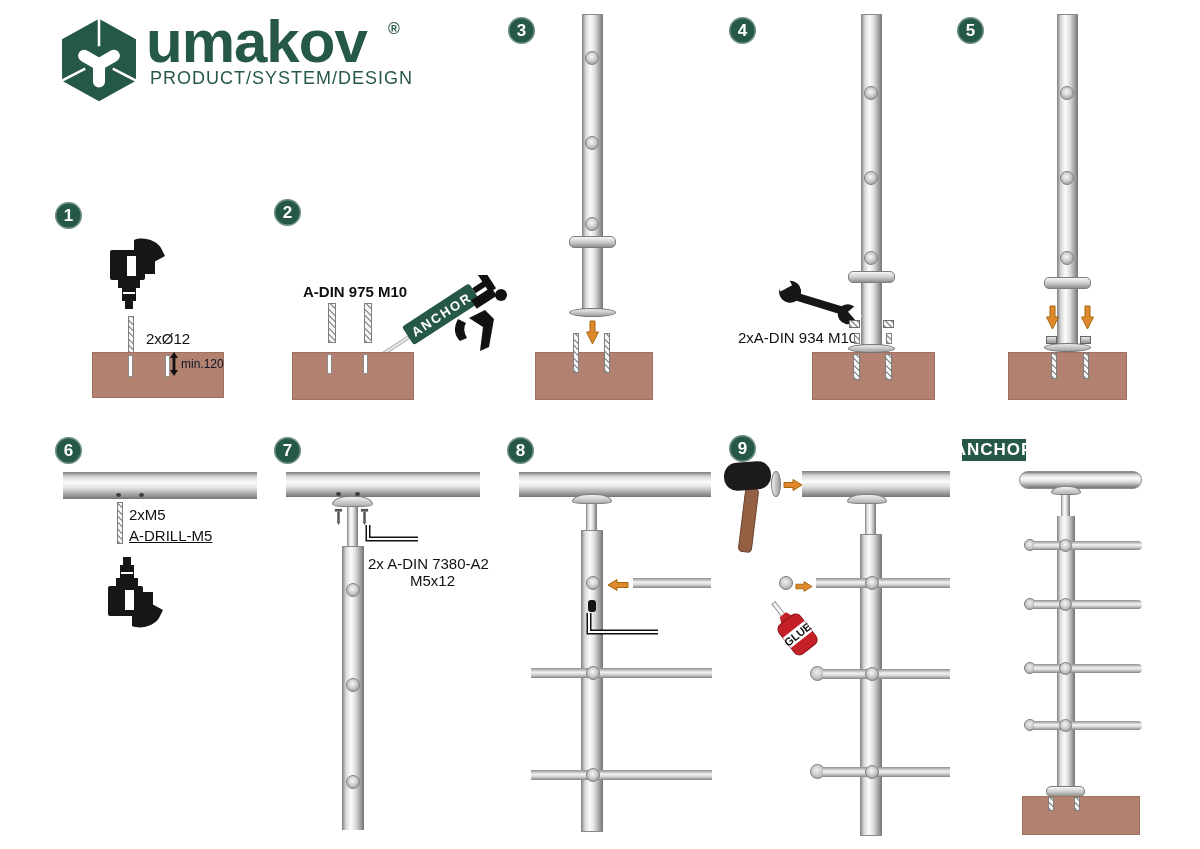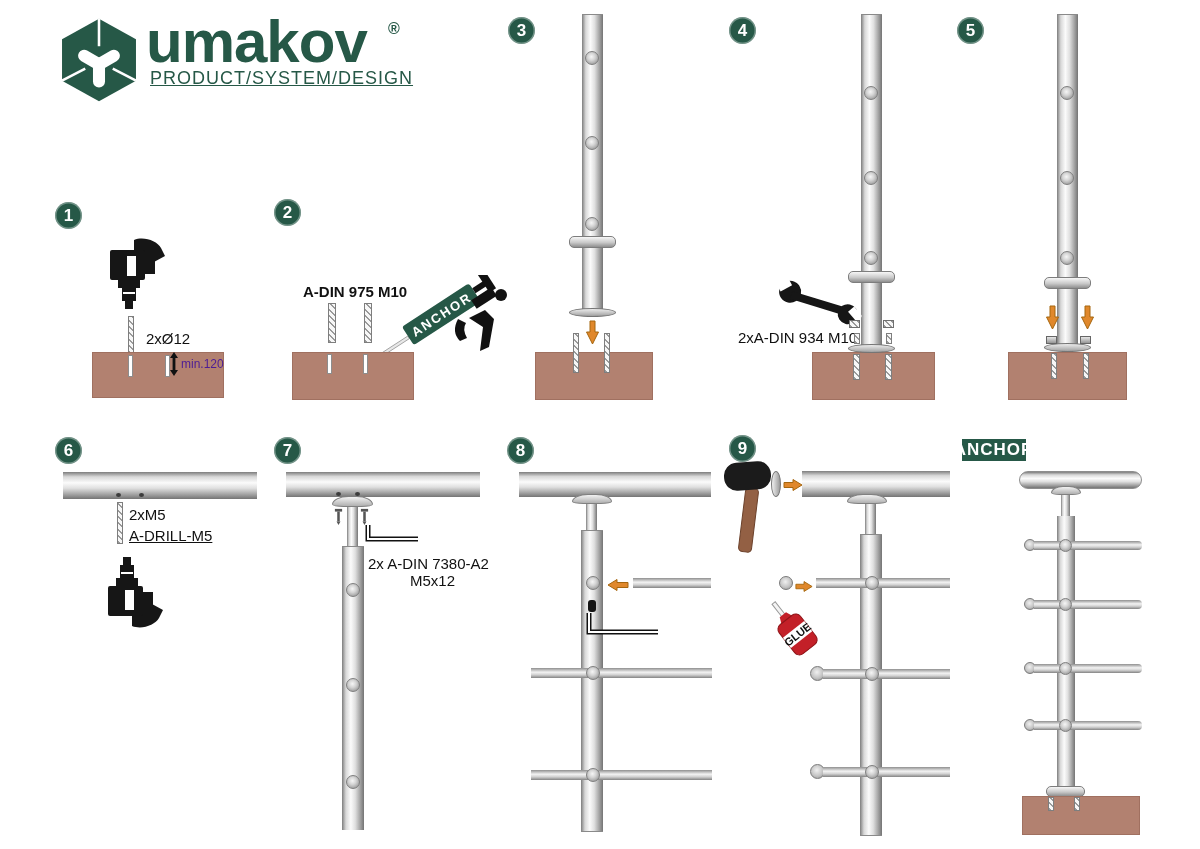--- a/index.html
+++ b/index.html
@@ -20,24 +20,24 @@
   .saddle{background:linear-gradient(180deg,#f2f2f2,#b0b0b0);border:1px solid #808080;border-radius:50% 50% 35% 35% / 95% 95% 30% 30%;box-sizing:border-box;}
   .base{background:#b28170;border:1px solid #a07060;box-sizing:border-box;}
   .hole{background:#fff;border:1px solid #8d8d8d;box-sizing:border-box;}
   .rod{background:repeating-linear-gradient(45deg,#9a9a9a 0 1.5px,#f7f7f7 1.5px 4.5px);border:1px solid #7e7e7e;box-sizing:border-box;}
   .nut{background:repeating-linear-gradient(45deg,#9a9a9a 0 1.5px,#f7f7f7 1.5px 4.5px);border:1px solid #6f6f6f;box-sizing:border-box;}
   .hexnut{background:linear-gradient(180deg,#e6e6e6,#969696);border:1px solid #666;box-sizing:border-box;}
   .capdot{border-radius:50%;background:radial-gradient(circle at 45% 40%,#f0f0f0,#c4c4c4 55%,#8d8d8d);border:1px solid #7a7a7a;box-sizing:border-box;}
   .dot{background:#3c3c3c;border-radius:50%;}
   .grub{background:#141414;border-radius:3px;}
   .lbl{font-size:15px;color:#111;white-space:nowrap;}
-  .lbl-sm{font-size:12px;color:#4c1d95;white-space:nowrap;}
+  .lbl-sm{font-size:12px;color:#0f172a;white-space:nowrap;}
   .brand{font-size:60px;font-weight:800;color:#265847;letter-spacing:-1px;line-height:1;}
   .reg{font-size:16px;font-weight:bold;color:#265847;}
-  .tagline{font-size:18px;font-weight:500;color:#265847;letter-spacing:1px;text-decoration:underline;}
+  .tagline{font-size:18px;font-weight:500;color:#265847;letter-spacing:1px;}
   .final-tag{background:#265847;color:#fff;font-size:17px;font-weight:bold;letter-spacing:1px;
              display:flex;align-items:center;justify-content:center;}
 </style>
 </head>
 <body>
 
 <div id="sheet">
 
   <div class="abs" style="left:56px;top:16px;width:86px;height:88px;">
     <svg width="86" height="88" viewBox="0 0 100 100">

